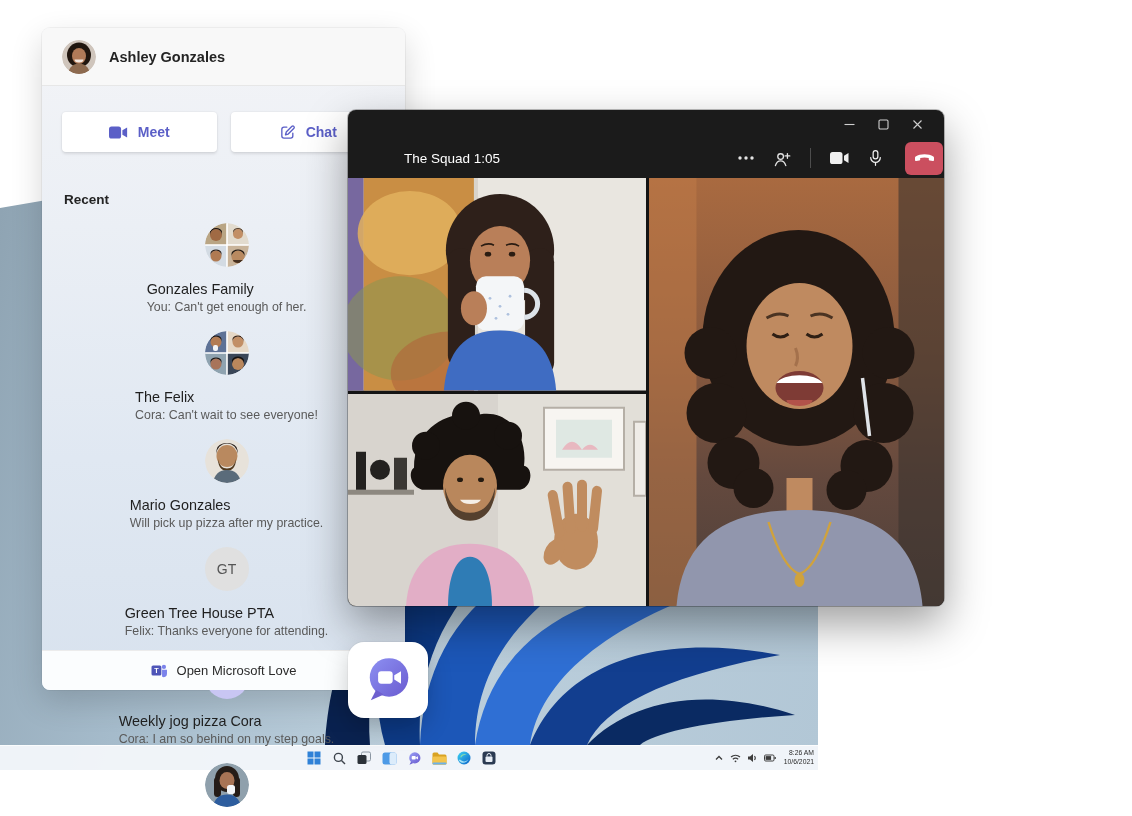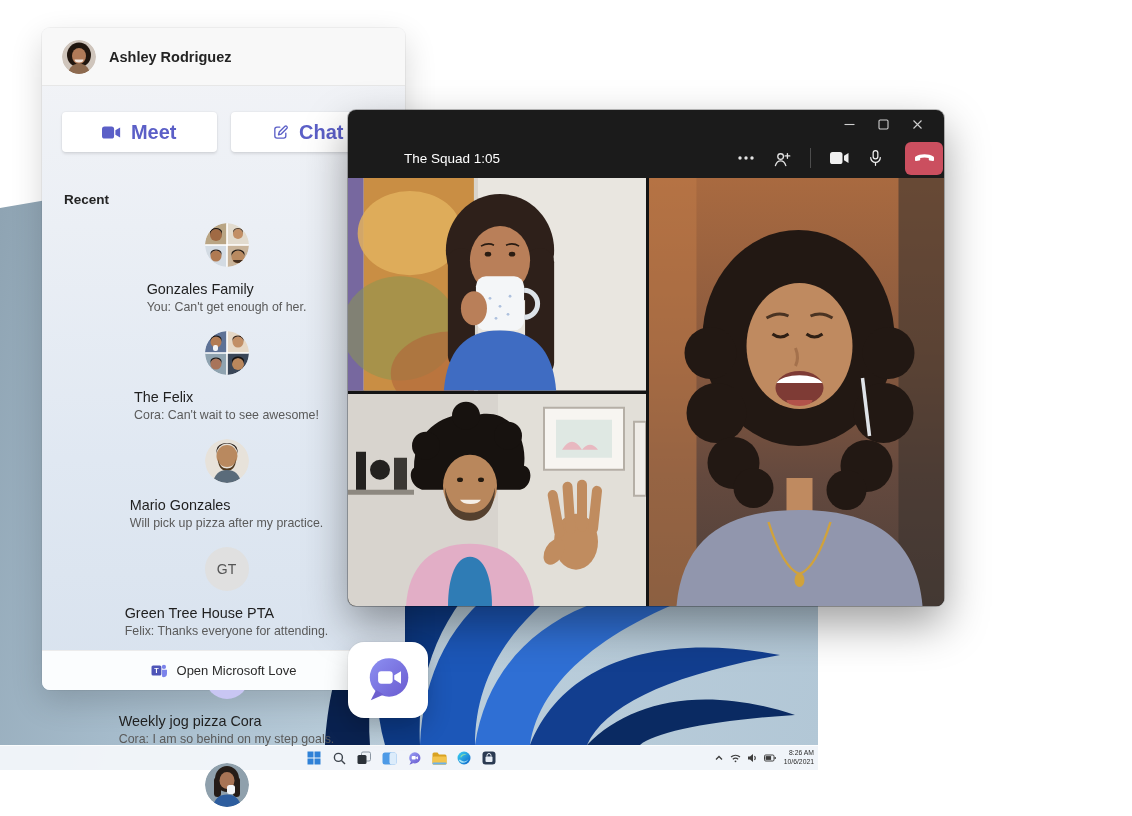--- a/index.html
+++ b/index.html
@@ -45,21 +45,21 @@
     border-radius:8px 8px 0 0; display:flex; align-items:center; gap:13px; padding:0 20px;
   }
   .header-avatar { width:34px; height:34px; border-radius:50%; overflow:hidden; flex:0 0 auto; }
   .header-name { font-size:14.5px; font-weight:bold; color:#242424; }
 
   .actions { display:flex; gap:14px; padding:26px 20px 0 20px; }
   .action-btn {
     flex:1; height:40px; background:#ffffff; border-radius:4px;
     box-shadow:0 1.5px 3px rgba(0,0,0,.10), 0 0 0 1px rgba(0,0,0,.02);
     display:flex; align-items:center; justify-content:center; gap:10px;
-    color:#5B5FC7; font-size:20px; font-weight:bold; cursor:pointer;text-align:center;
+    color:#5B5FC7; font-size:14px; font-weight:bold; cursor:pointer;text-align:center;
   }
 
   .section-label { margin:40px 0 8px 22px; font-size:13.5px; font-weight:bold; color:#242424; }
 
   .conv { display:flex; align-items:center; gap:14px; padding:8px 14px 9px 20px; cursor:pointer;flex-direction:column; }
   .conv-avatar { width:44px; height:44px; border-radius:50%; overflow:hidden; flex:0 0 auto; }
   .conv-name { font-size:14.4px; color:#1f1f1f; }
   .conv-preview { font-size:12.4px; color:#5a5a5a; margin-top:3px; }
   .avatar-initials { width:44px; height:44px; border-radius:50%; background:#e0e0e0;
     display:flex; align-items:center; justify-content:center; font-size:14px; color:#555; }
@@ -234,21 +234,21 @@
           </clipPath>
         <g clip-path="url(#hc)">
             <rect width="34" height="34" fill="#cfc5bc"></rect>
         <ellipse cx="17" cy="15" rx="12" ry="12.5" fill="#20160f"></ellipse>
         <ellipse cx="17" cy="16" rx="7" ry="8" fill="#b07a58"></ellipse>
         <path d="M6 34 c1-7 5.5-10.5 11-10.5 s10 3.5 11 10.5 Z" fill="#8d6a4f"></path>
         <path d="M12.5 19.5 a4.5 3 0 0 0 9 0" fill="#f3e8e0"></path>
           </g>
       </svg>
     </div>
-    <div class="header-name">Ashley Rodriguez</div>
+    <div class="header-name">Ashley Gonzales</div>
   </div>
 
   <div class="actions">
     <div class="action-btn">
       <svg width="19" height="15" viewBox="0 0 22 16">
           <rect x="0" y="1" width="14" height="14" rx="3" fill="#5B5FC7"></rect>
           <path d="M15.5 5.5 L21 2.2 V13.8 L15.5 10.5 Z" fill="#5B5FC7"></path>
         </svg>
       <span>Meet</span>
     </div>
@@ -314,21 +314,21 @@
             <circle cx="11" cy="33" r="5.5" fill="#a8745a"></circle>
               <path d="M5.5 33 a5.5 5.5 0 0 1 11 0 v-3 a5.5 3.5 0 0 0 -11 0 Z" fill="#1c1410"></path>
             <circle cx="33" cy="33" r="6" fill="#b9875c"></circle>
               <path d="M27 33 a6 6 0 0 1 12 0 v-3.5 a6 4 0 0 0 -12 0 Z" fill="#17120f"></path>
             <path d="M22 0 V44 M0 22 H44" stroke="#ffffff" stroke-width="1.6"></path>
           </g>
         </svg>
       </div>
       <div>
         <div class="conv-name">The Felix</div>
-        <div class="conv-preview">Cora: Can't wait to see awesome!</div>
+        <div class="conv-preview">Cora: Can't wait to see everyone!</div>
       </div>
     </div>
 
     <div class="conv">
       <div class="conv-avatar">
         <svg viewBox="0 0 44 44">
             <clipPath id="m3">
               <circle cx="22" cy="22" r="22"></circle>
             </clipPath>
           <g clip-path="url(#m3)">

